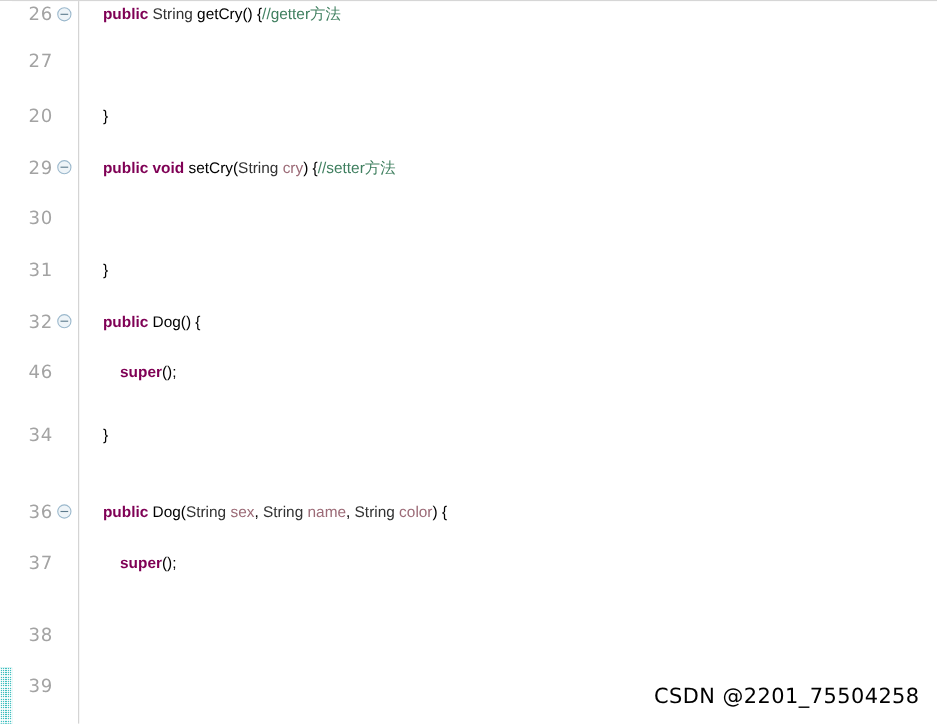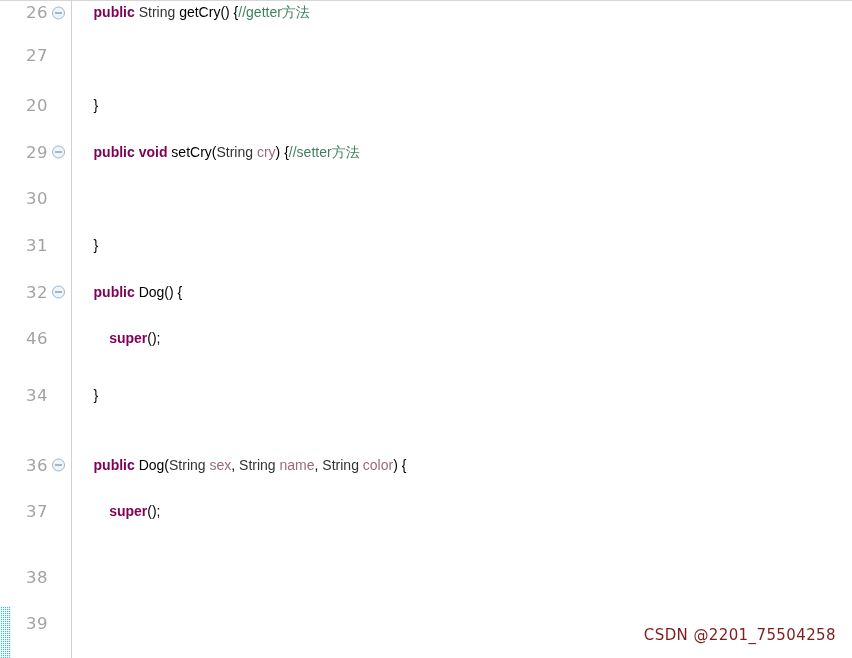--- a/index.html
+++ b/index.html
@@ -122,23 +122,23 @@
   .typ  { color: #333333; }
   .fld  { color: #0000c0; }
   .par  { color: #9c6b77; }
   .cmt  { color: #3f7f5f; }
   .pln  { color: #000000; }
 
   .watermark {
     position: absolute;
     right: 16px;
     bottom: 14px;
-    color: #7f1d1d;
+    color: #000000;
     font-family: "DejaVu Sans", "Liberation Sans", sans-serif;
-    font-size: 15px;
+    font-size: 19px;
     letter-spacing: 0.4px;
     z-index: 6;
     white-space: nowrap;
   }
 </style>
 </head>
 <body>
 
 <div id="editor">
 

